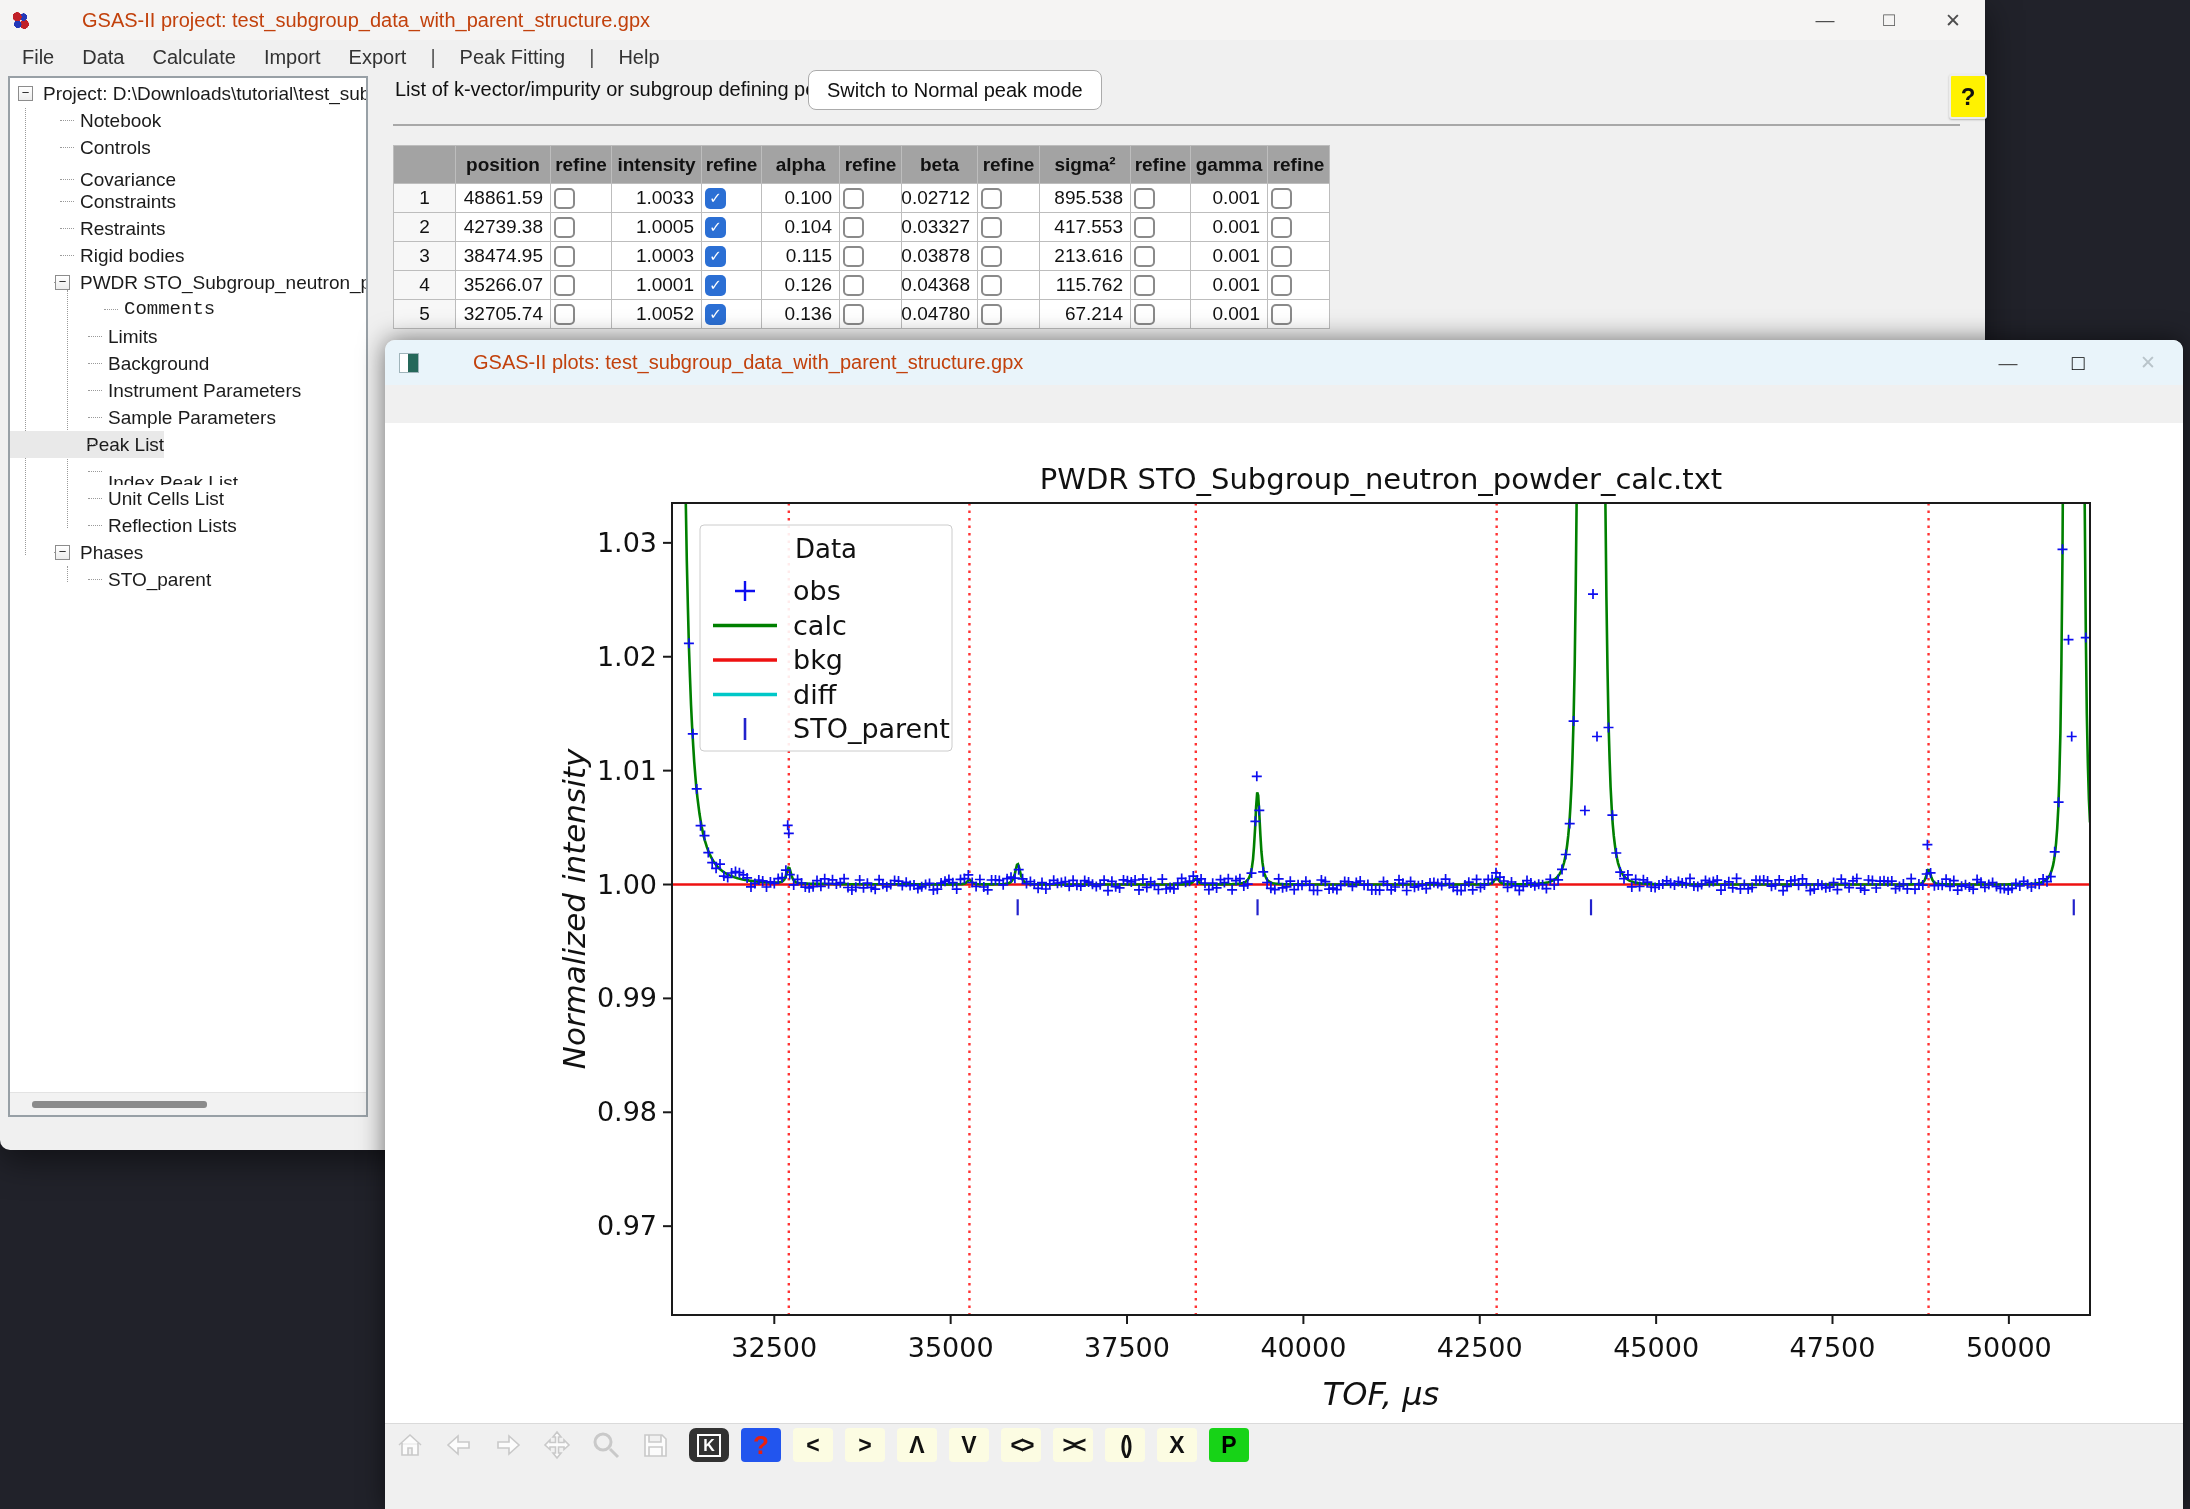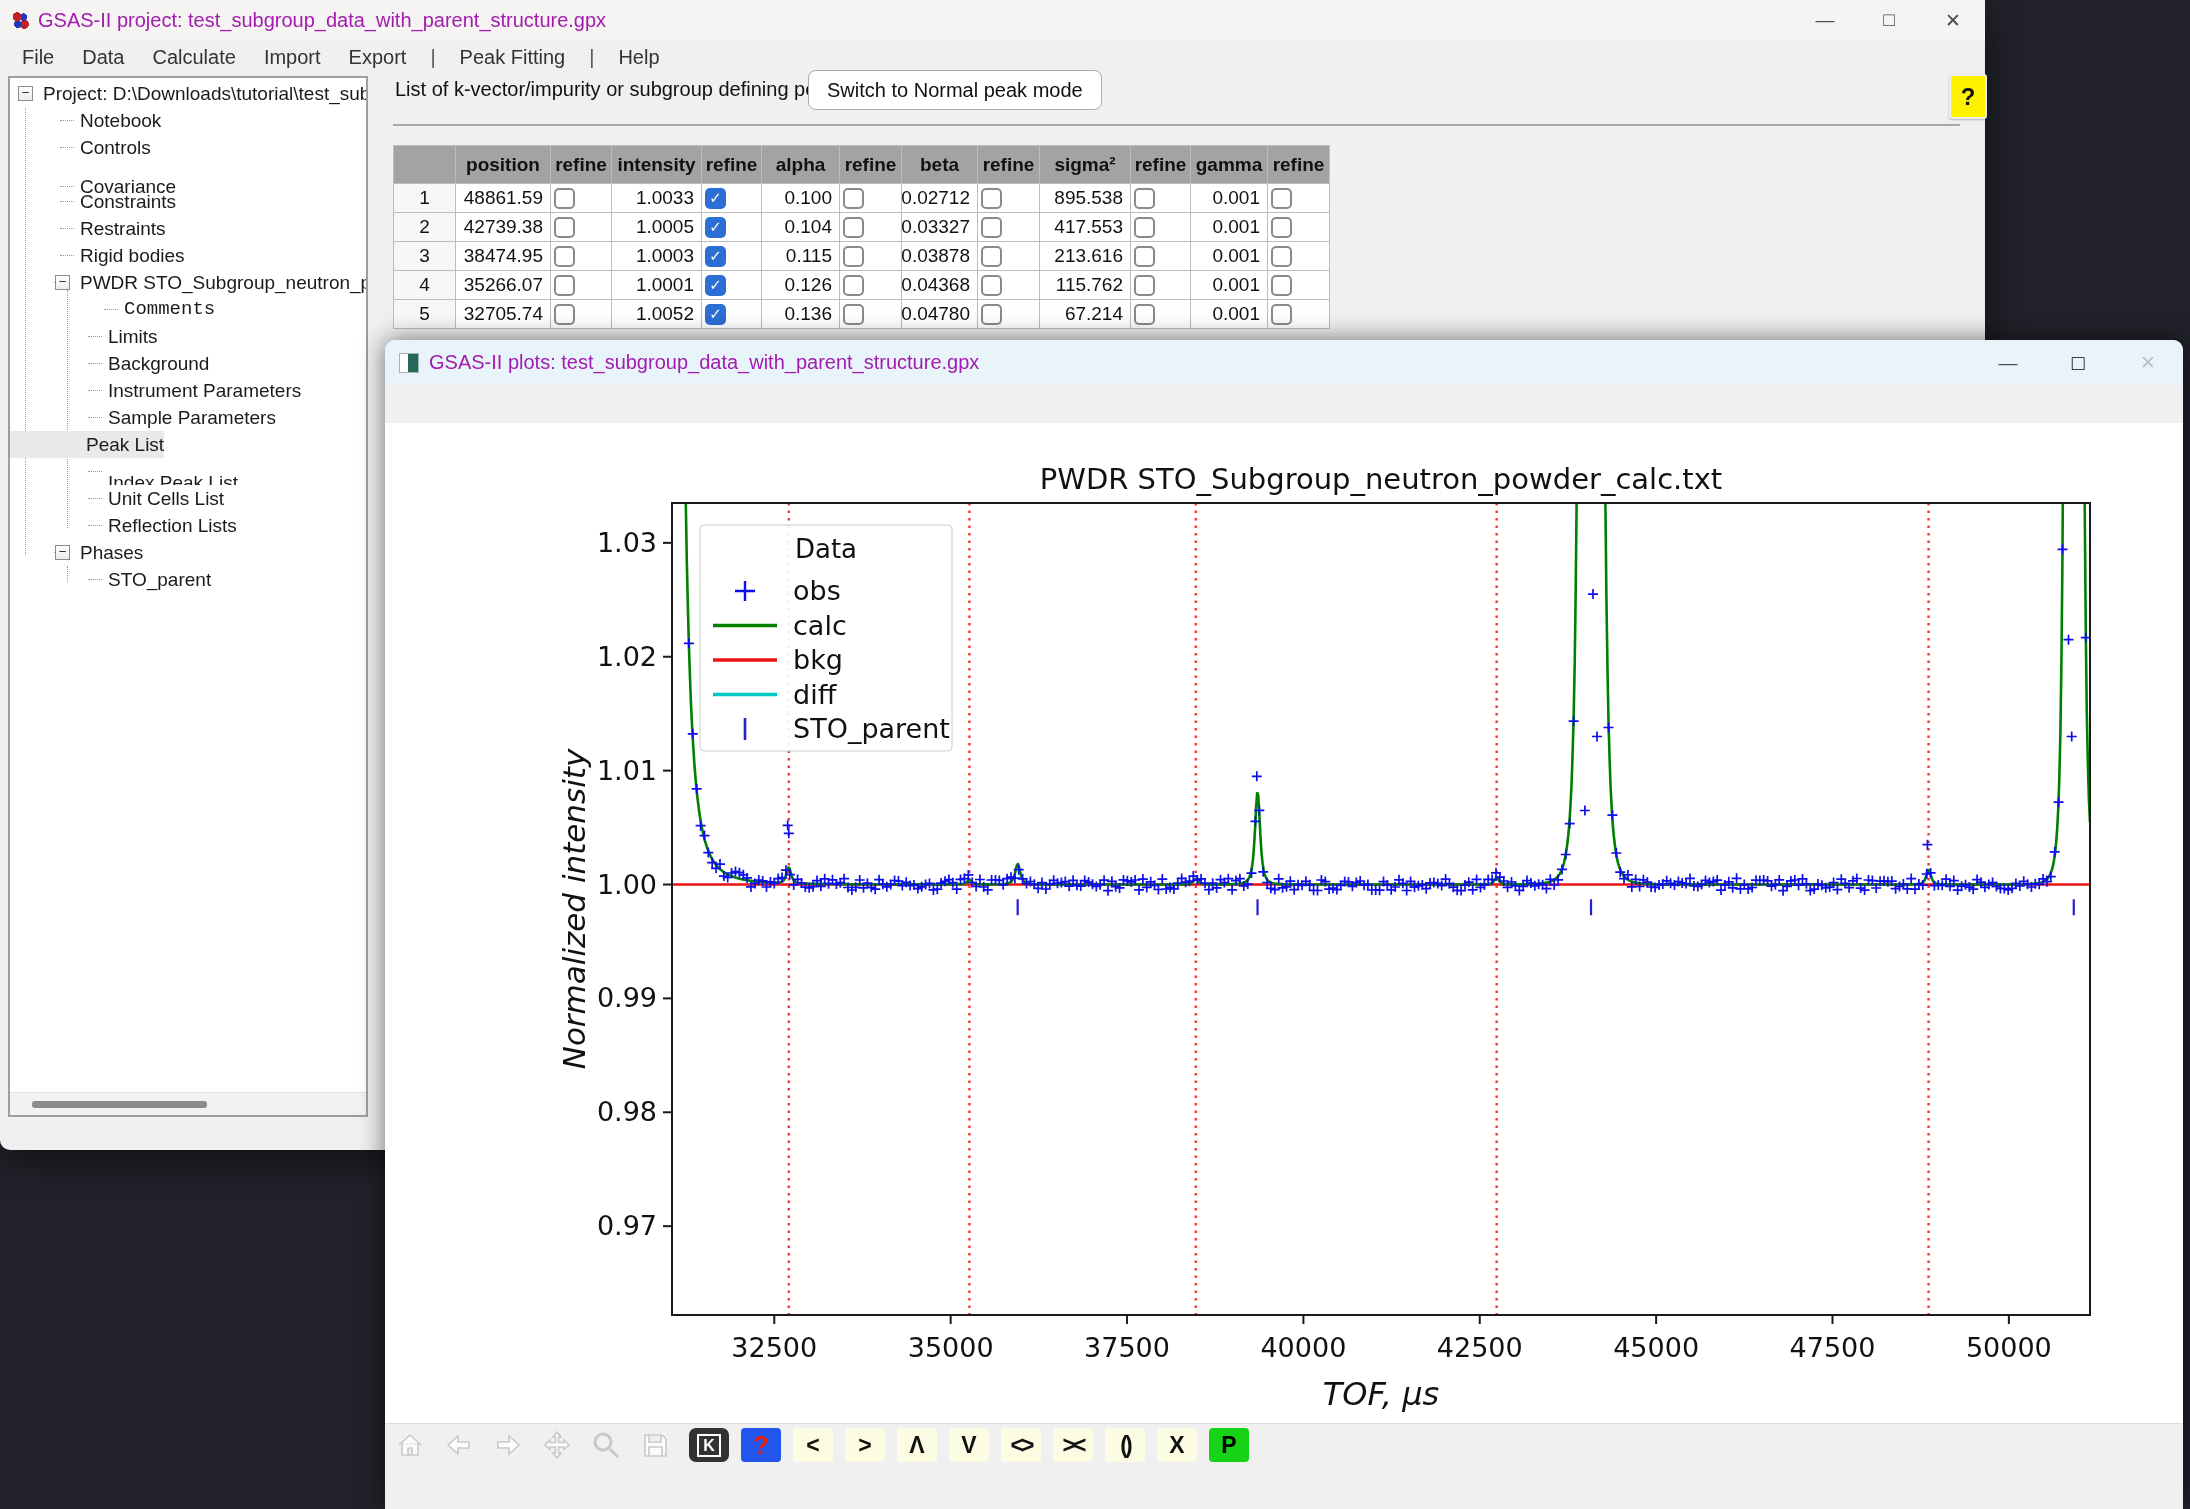--- a/index.html
+++ b/index.html
@@ -7,21 +7,21 @@
   .win{position:absolute;background:#f0f0f0;}
   
   #main-win{left:0;top:0;width:1985px;height:1150px;border-radius:0 0 10px 10px;box-shadow:0 10px 34px rgba(0,0,0,.5);}
   .titlebar{position:absolute;left:0;top:0;right:0;height:40px;display:flex;align-items:center;}
   #main-win .titlebar{background:#f5f4f3;border-radius:0;}
   .app-ico{width:17px;height:17px;margin:0 9px 0 12px;
     background-image:radial-gradient(circle at 30% 28%,#c02028 26%,transparent 27%),
       radial-gradient(circle at 68% 30%,#2238b8 22%,transparent 23%),
       radial-gradient(circle at 34% 72%,#2238b8 22%,transparent 23%),
       radial-gradient(circle at 72% 72%,#c02028 26%,transparent 27%);}
-  .title-text{font-size:20px;color:#a21caf;white-space:nowrap;}
+  .title-text{font-size:20px;color:#c2410c;white-space:nowrap;margin-left:44px;}
   .win-btns{margin-left:auto;display:flex;height:100%;}
   .win-btn{width:64px;height:100%;display:flex;align-items:center;justify-content:center;font-size:19px;color:#4d4d4d;}
   
   #menubar{position:absolute;left:0;top:40px;right:0;height:34px;display:flex;align-items:center;padding-left:8px;font-size:20px;color:#333;}
   .menu-item{padding:0 14px;white-space:nowrap;}
   .menu-sep{padding:0 10px;color:#555;}
   
   #tree-panel{position:absolute;left:8px;top:76px;width:356px;height:1037px;background:#fff;border:2px solid #98a0a6;overflow:hidden;}
   .tree-item{position:relative;height:27px;line-height:27px;font-size:19px;color:#1b1b1b;white-space:nowrap;overflow:hidden;}
   .tree-item.sel .lbl-bg{background:#e9e9e9;}
@@ -96,21 +96,21 @@
         <div class="menu-sep">|</div>
         <div class="menu-item">Help</div>
       </div>
     <div id="tree-panel">
         <div class="tree-guide" style="left: 15px; top: 30px; height: 447px;"></div>
         <div class="tree-guide" style="left: 57px; top: 212px; height: 238px;"></div>
         <div class="tree-guide" style="left: 57px; top: 488px; height: 16px;"></div>
         <div class="tree-item" style="top: 2px; position: absolute; left: 0px; right: 0px;"><span class="expander" style="left: 8px;">−</span><span class="lbl-bg" style="padding-left: 33px; display: inline-block;">Project: D:\Downloads\tutorial\test_subgr</span></div>
         <div class="tree-item" style="top: 29px; position: absolute; left: 0px; right: 0px;"><span class="tree-stub" style="left: 50px; width: 14px;"></span><span class="lbl-bg" style="padding-left: 70px; display: inline-block;">Notebook</span></div>
         <div class="tree-item" style="top: 56px; position: absolute; left: 0px; right: 0px;"><span class="tree-stub" style="left: 50px; width: 14px;"></span><span class="lbl-bg" style="padding-left: 70px; display: inline-block;">Controls</span></div>
-        <div class="tree-item" style="top: 95px; position: absolute; left: 0px; right: 0px;"><span class="tree-stub" style="left: 50px; width: 14px;"></span><span class="lbl-bg" style="padding-left: 70px; display: inline-block;">Covariance</span></div>
+        <div class="tree-item" style="top: 88px; position: absolute; left: 0px; right: 0px;"><span class="tree-stub" style="left: 50px; width: 14px;"></span><span class="lbl-bg" style="padding-left: 70px; display: inline-block;">Covariance</span></div>
         <div class="tree-item" style="top: 110px; position: absolute; left: 0px; right: 0px;"><span class="tree-stub" style="left: 50px; width: 14px;"></span><span class="lbl-bg" style="padding-left: 70px; display: inline-block;">Constraints</span></div>
         <div class="tree-item" style="top: 137px; position: absolute; left: 0px; right: 0px;"><span class="tree-stub" style="left: 50px; width: 14px;"></span><span class="lbl-bg" style="padding-left: 70px; display: inline-block;">Restraints</span></div>
         <div class="tree-item" style="top: 164px; position: absolute; left: 0px; right: 0px;"><span class="tree-stub" style="left: 50px; width: 14px;"></span><span class="lbl-bg" style="padding-left: 70px; display: inline-block;">Rigid bodies</span></div>
         <div class="tree-item" style="top: 191px; position: absolute; left: 0px; right: 0px;"><span class="tree-stub" style="left: 44px; width: 14px;"></span><span class="expander" style="left: 45px;">−</span><span class="lbl-bg" style="padding-left: 70px; display: inline-block;">PWDR STO_Subgroup_neutron_powd</span></div>
         <div class="tree-item" style="top: 218px; position: absolute; left: 16px; right: 0px; font-family: Liberation Mono, monospace;"><span class="tree-stub" style="left: 78px; width: 14px;"></span><span class="lbl-bg" style="padding-left: 98px; display: inline-block;">Comments</span></div>
         <div class="tree-item" style="top: 245px; position: absolute; left: 0px; right: 0px;"><span class="tree-stub" style="left: 78px; width: 14px;"></span><span class="lbl-bg" style="padding-left: 98px; display: inline-block;">Limits</span></div>
         <div class="tree-item" style="top: 272px; position: absolute; left: 0px; right: 0px;"><span class="tree-stub" style="left: 78px; width: 14px;"></span><span class="lbl-bg" style="padding-left: 98px; display: inline-block;">Background</span></div>
         <div class="tree-item" style="top: 299px; position: absolute; left: 0px; right: 0px;"><span class="tree-stub" style="left: 78px; width: 14px;"></span><span class="lbl-bg" style="padding-left: 98px; display: inline-block;">Instrument Parameters</span></div>
         <div class="tree-item" style="top: 326px; position: absolute; left: 0px; right: 0px;"><span class="tree-stub" style="left: 78px; width: 14px;"></span><span class="lbl-bg" style="padding-left: 98px; display: inline-block;">Sample Parameters</span></div>
         <div class="tree-item sel" style="top: 353px; position: absolute; left: 0px; right: 0px;"><span class="tree-stub" style="left: 78px; width: 14px;"></span><span class="lbl-bg" style="padding-left: 76px; display: inline-block;">Peak List</span></div>

